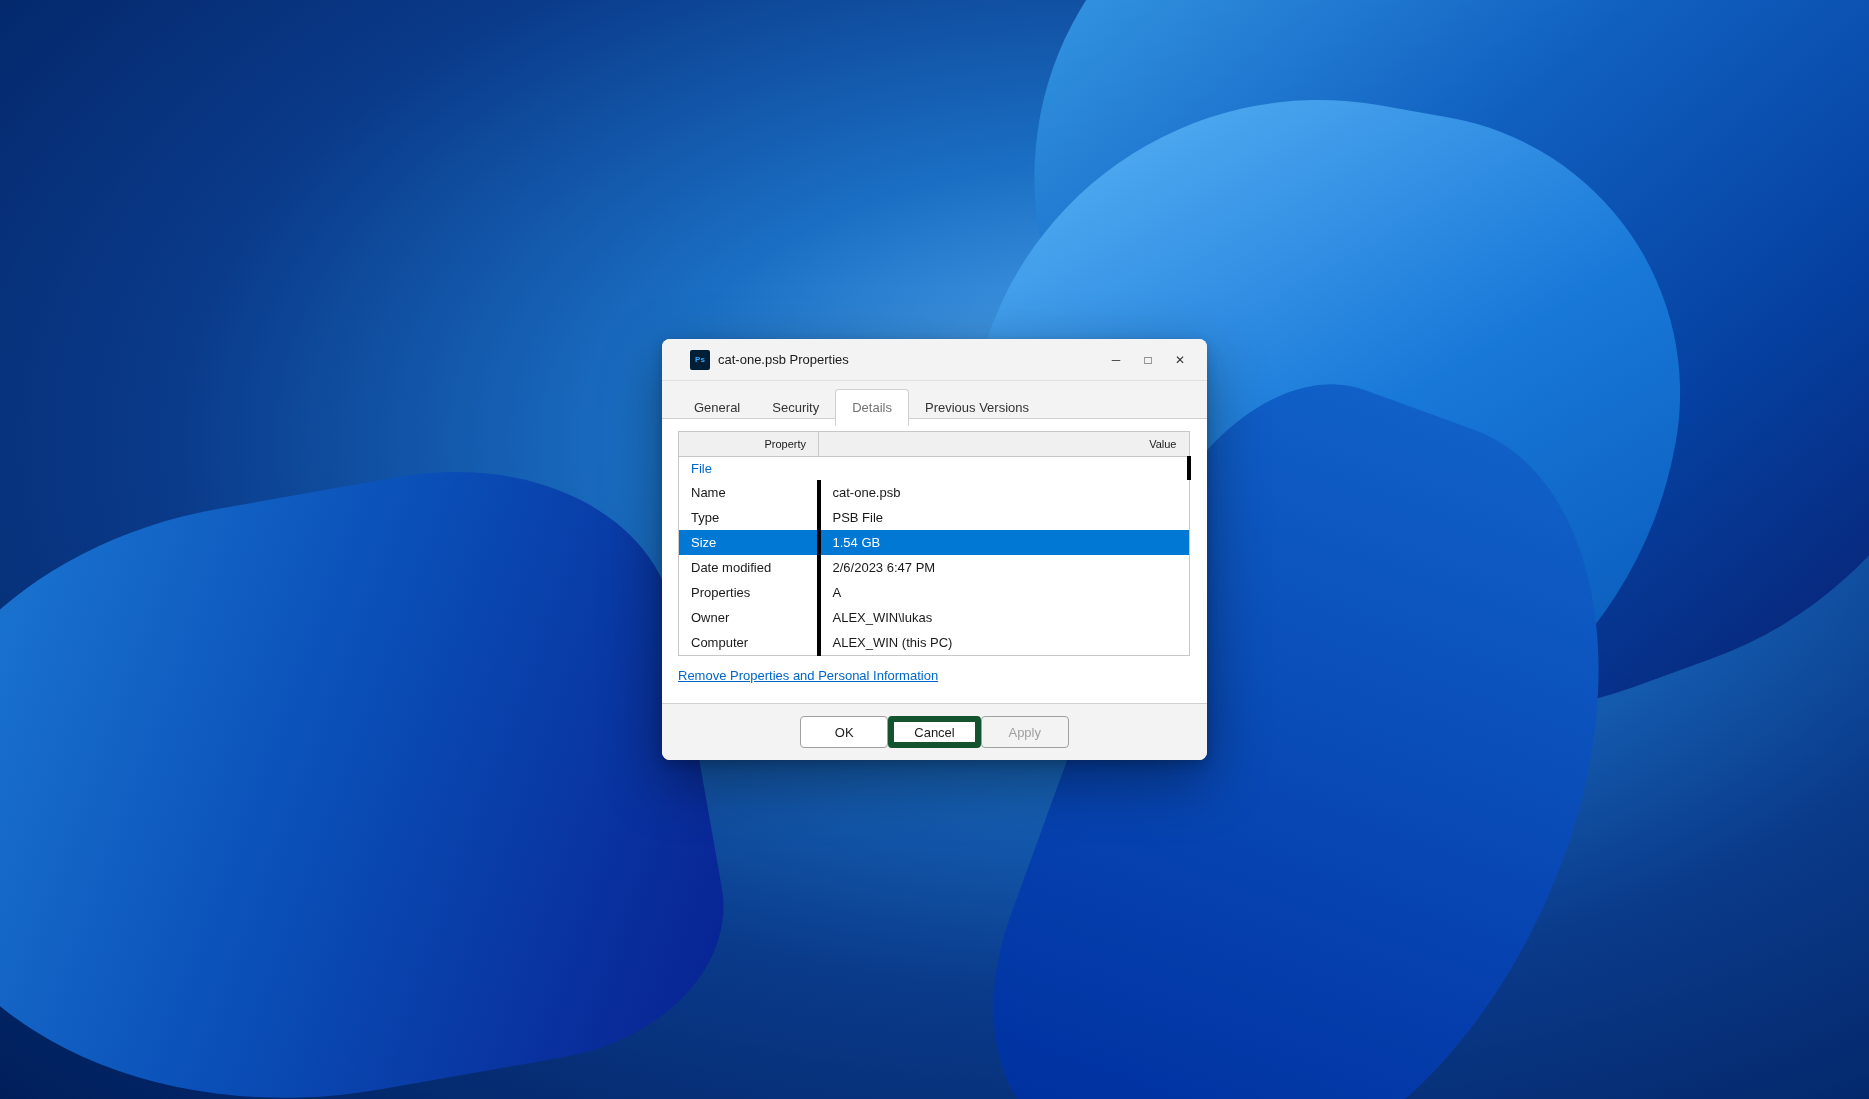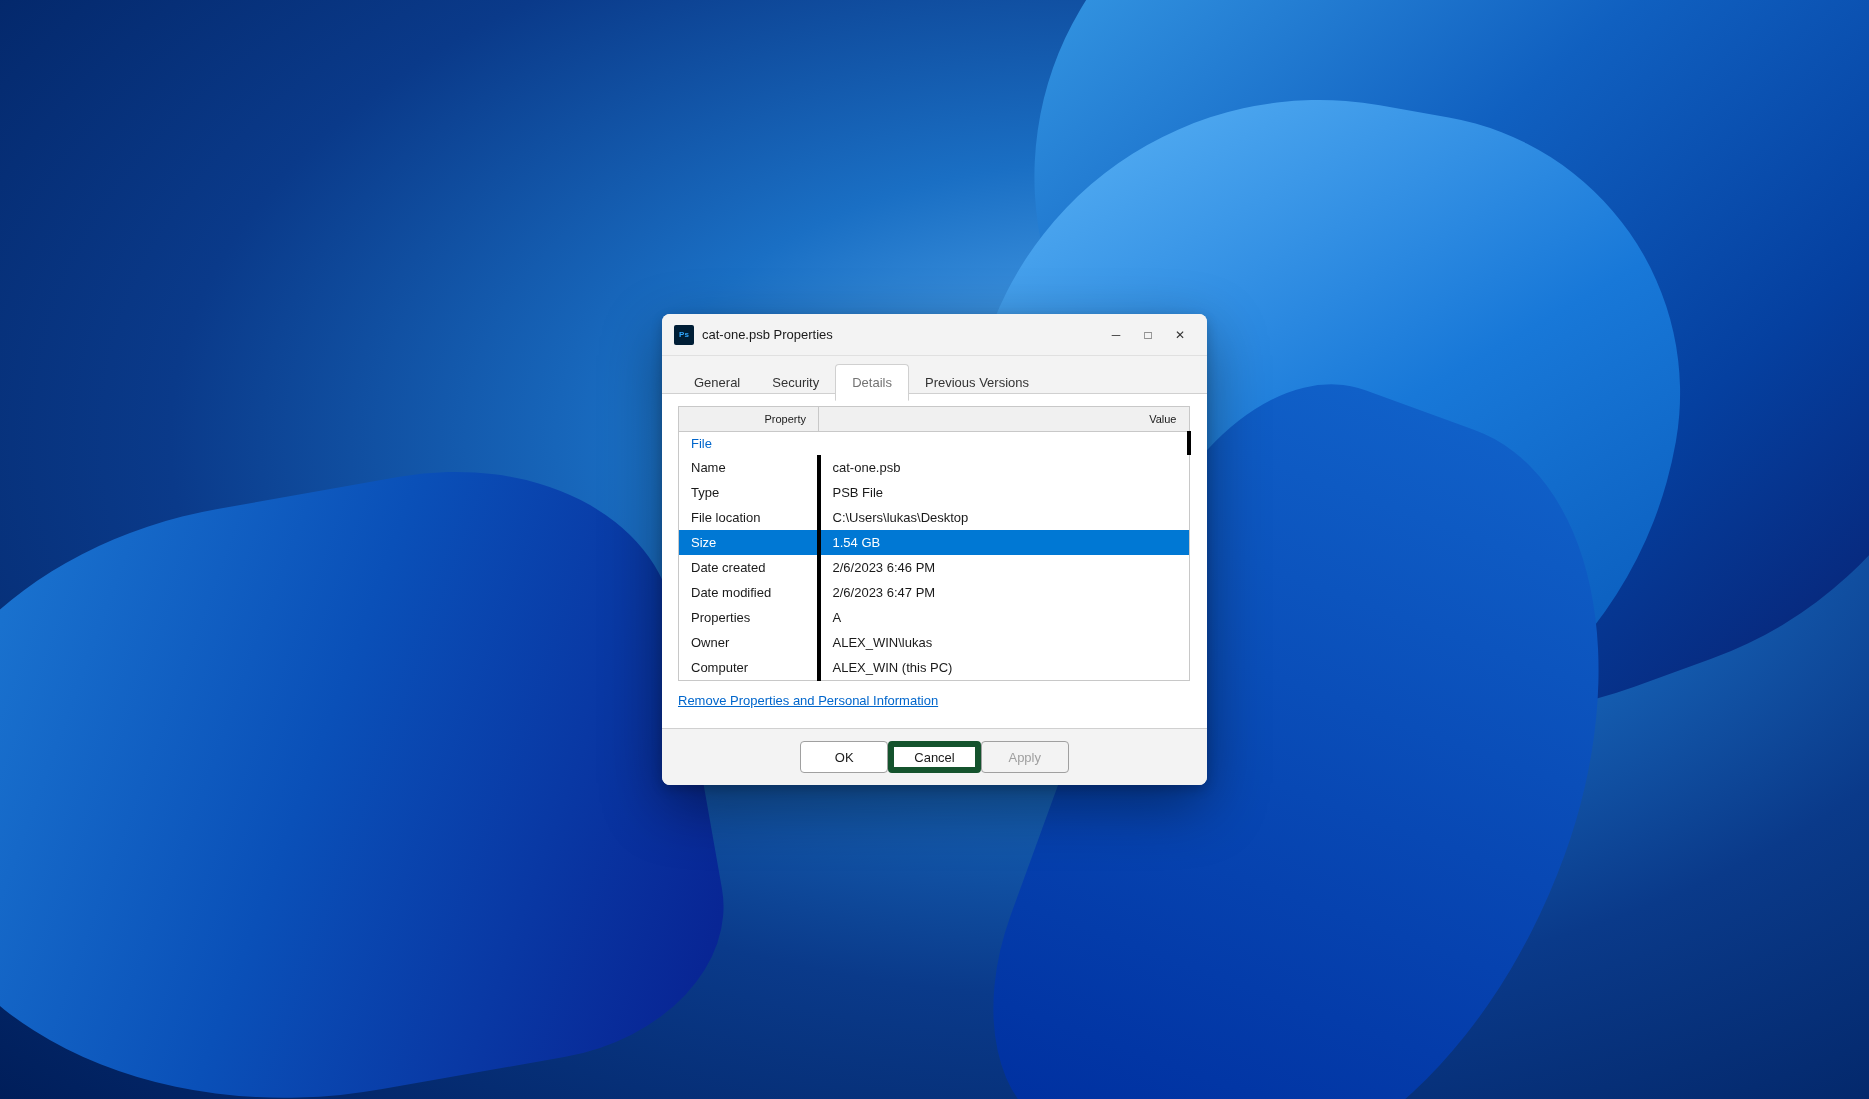--- a/index.html
+++ b/index.html
@@ -85,20 +85,21 @@
     }
 
     .title-bar-icon {
       width: 20px;
       height: 20px;
       margin-right: 8px;
       flex-shrink: 0;
       display: flex;
       align-items: center;
       justify-content: center;
+      margin-left: 16px;
     }
 
     
     .ps-icon {
       width: 20px;
       height: 20px;
       background: #001e36;
       border-radius: 2px;
       display: flex;
       align-items: center;
@@ -313,31 +314,23 @@
               <td colspan="2">File</td>
             </tr>
             <tr>
               <td>Name</td>
               <td>cat-one.psb</td>
             </tr>
             <tr>
               <td>Type</td>
               <td>PSB File</td>
             </tr>
-            <tr>
-              <td>File location</td>
-              <td>C:\Users\lukas\Desktop</td>
-            </tr>
             <tr class="selected">
               <td>Size</td>
               <td>1.54 GB</td>
-            </tr>
-            <tr>
-              <td>Date created</td>
-              <td>2/6/2023 6:46 PM</td>
             </tr>
             <tr>
               <td>Date modified</td>
               <td>2/6/2023 6:47 PM</td>
             </tr>
             <tr>
               <td>Properties</td>
               <td>A</td>
             </tr>
             <tr>

